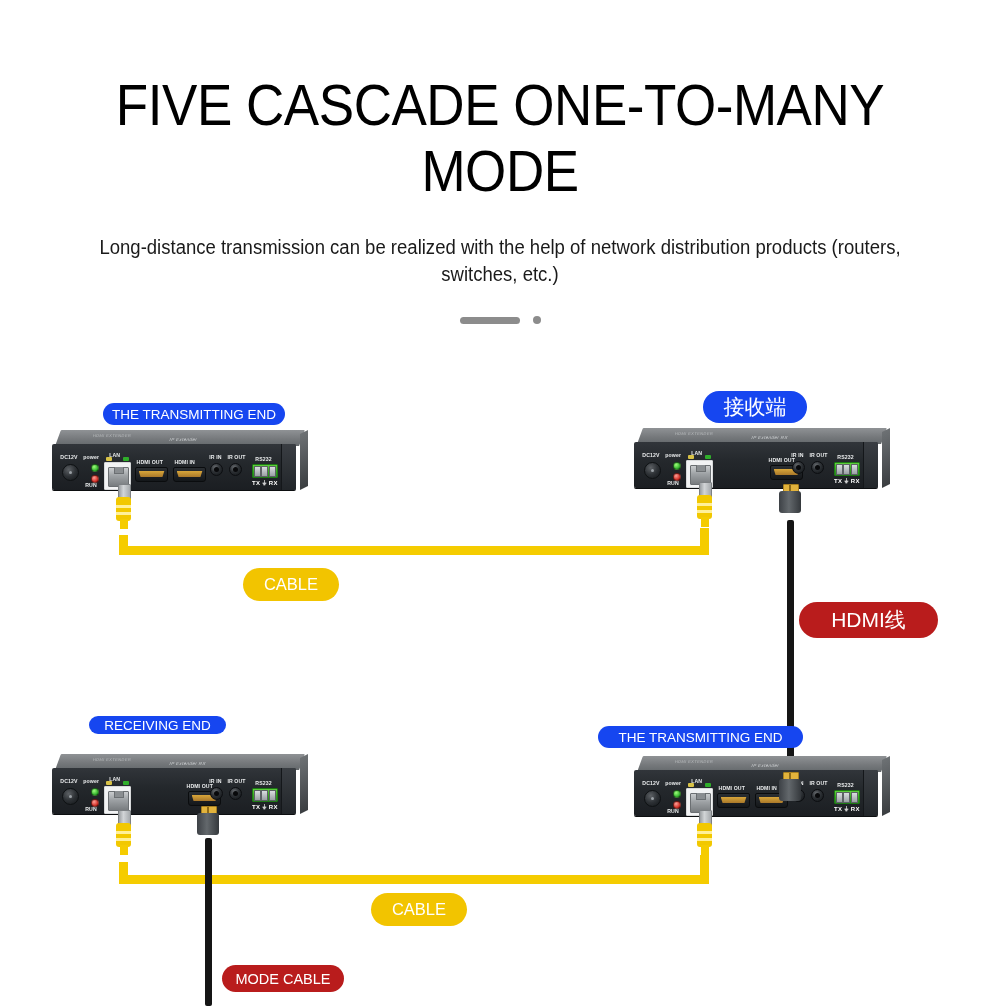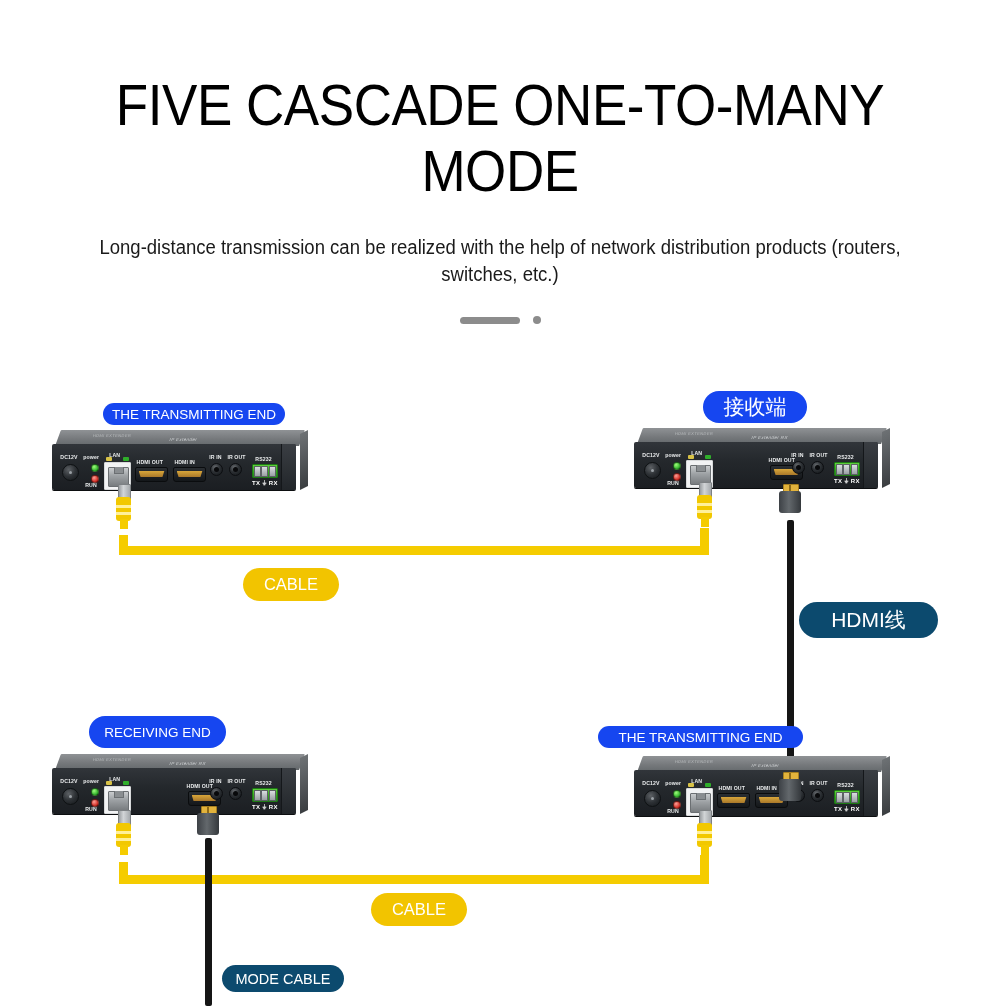--- a/index.html
+++ b/index.html
@@ -348,21 +348,21 @@
     display: flex;
     align-items: center;
     justify-content: center;
     border-radius: 999px;
     color: #ffffff;
     white-space: nowrap;
     box-sizing: border-box;
   }
   .pill-blue   { background: #1646f0; }
   .pill-yellow { background: #f2c400; }
-  .pill-black  { background: #0c4a6e; }
+  .pill-black  { background: #b91c1c; }
 </style>
 </head>
 <body>
 
 <div id="header">
   <div id="page-title">FIVE CASCADE ONE-TO-MANY MODE</div>
   <div id="page-subtitle">Long-distance transmission can be realized with the help of network distribution products (routers, switches, etc.)</div>
 </div>
 
 <div id="pager">
@@ -485,21 +485,21 @@
     <div class="rj45-body"></div>
     <div class="rj45-boot"></div>
     <div class="rj45-tail"></div>
   </div>
 
   <div class="hdmi-plug" style="left:779px; top:484px;">
     <div class="hdmi-plug-gold"></div>
     <div class="hdmi-plug-body"></div>
   </div>
 
-  <div class="pill pill-blue" style="left:89px; top:716px; width:137px; height:32px; font-size:13.5px;">
+  <div class="pill pill-blue" style="left:89px; top:716px; width:137px; height:18px; font-size:13.5px;">
     <span>RECEIVING END</span>
   </div>
 
   <div class="device" style="left:52px; top:754px;">
     <div class="dev-top">
       <div class="dev-top-text t1">HDMI EXTENDER</div>
       <div class="dev-top-text t2">IP Extender RX</div>
     </div>
     <div class="dev-side"></div>
     <div class="dev-face">

